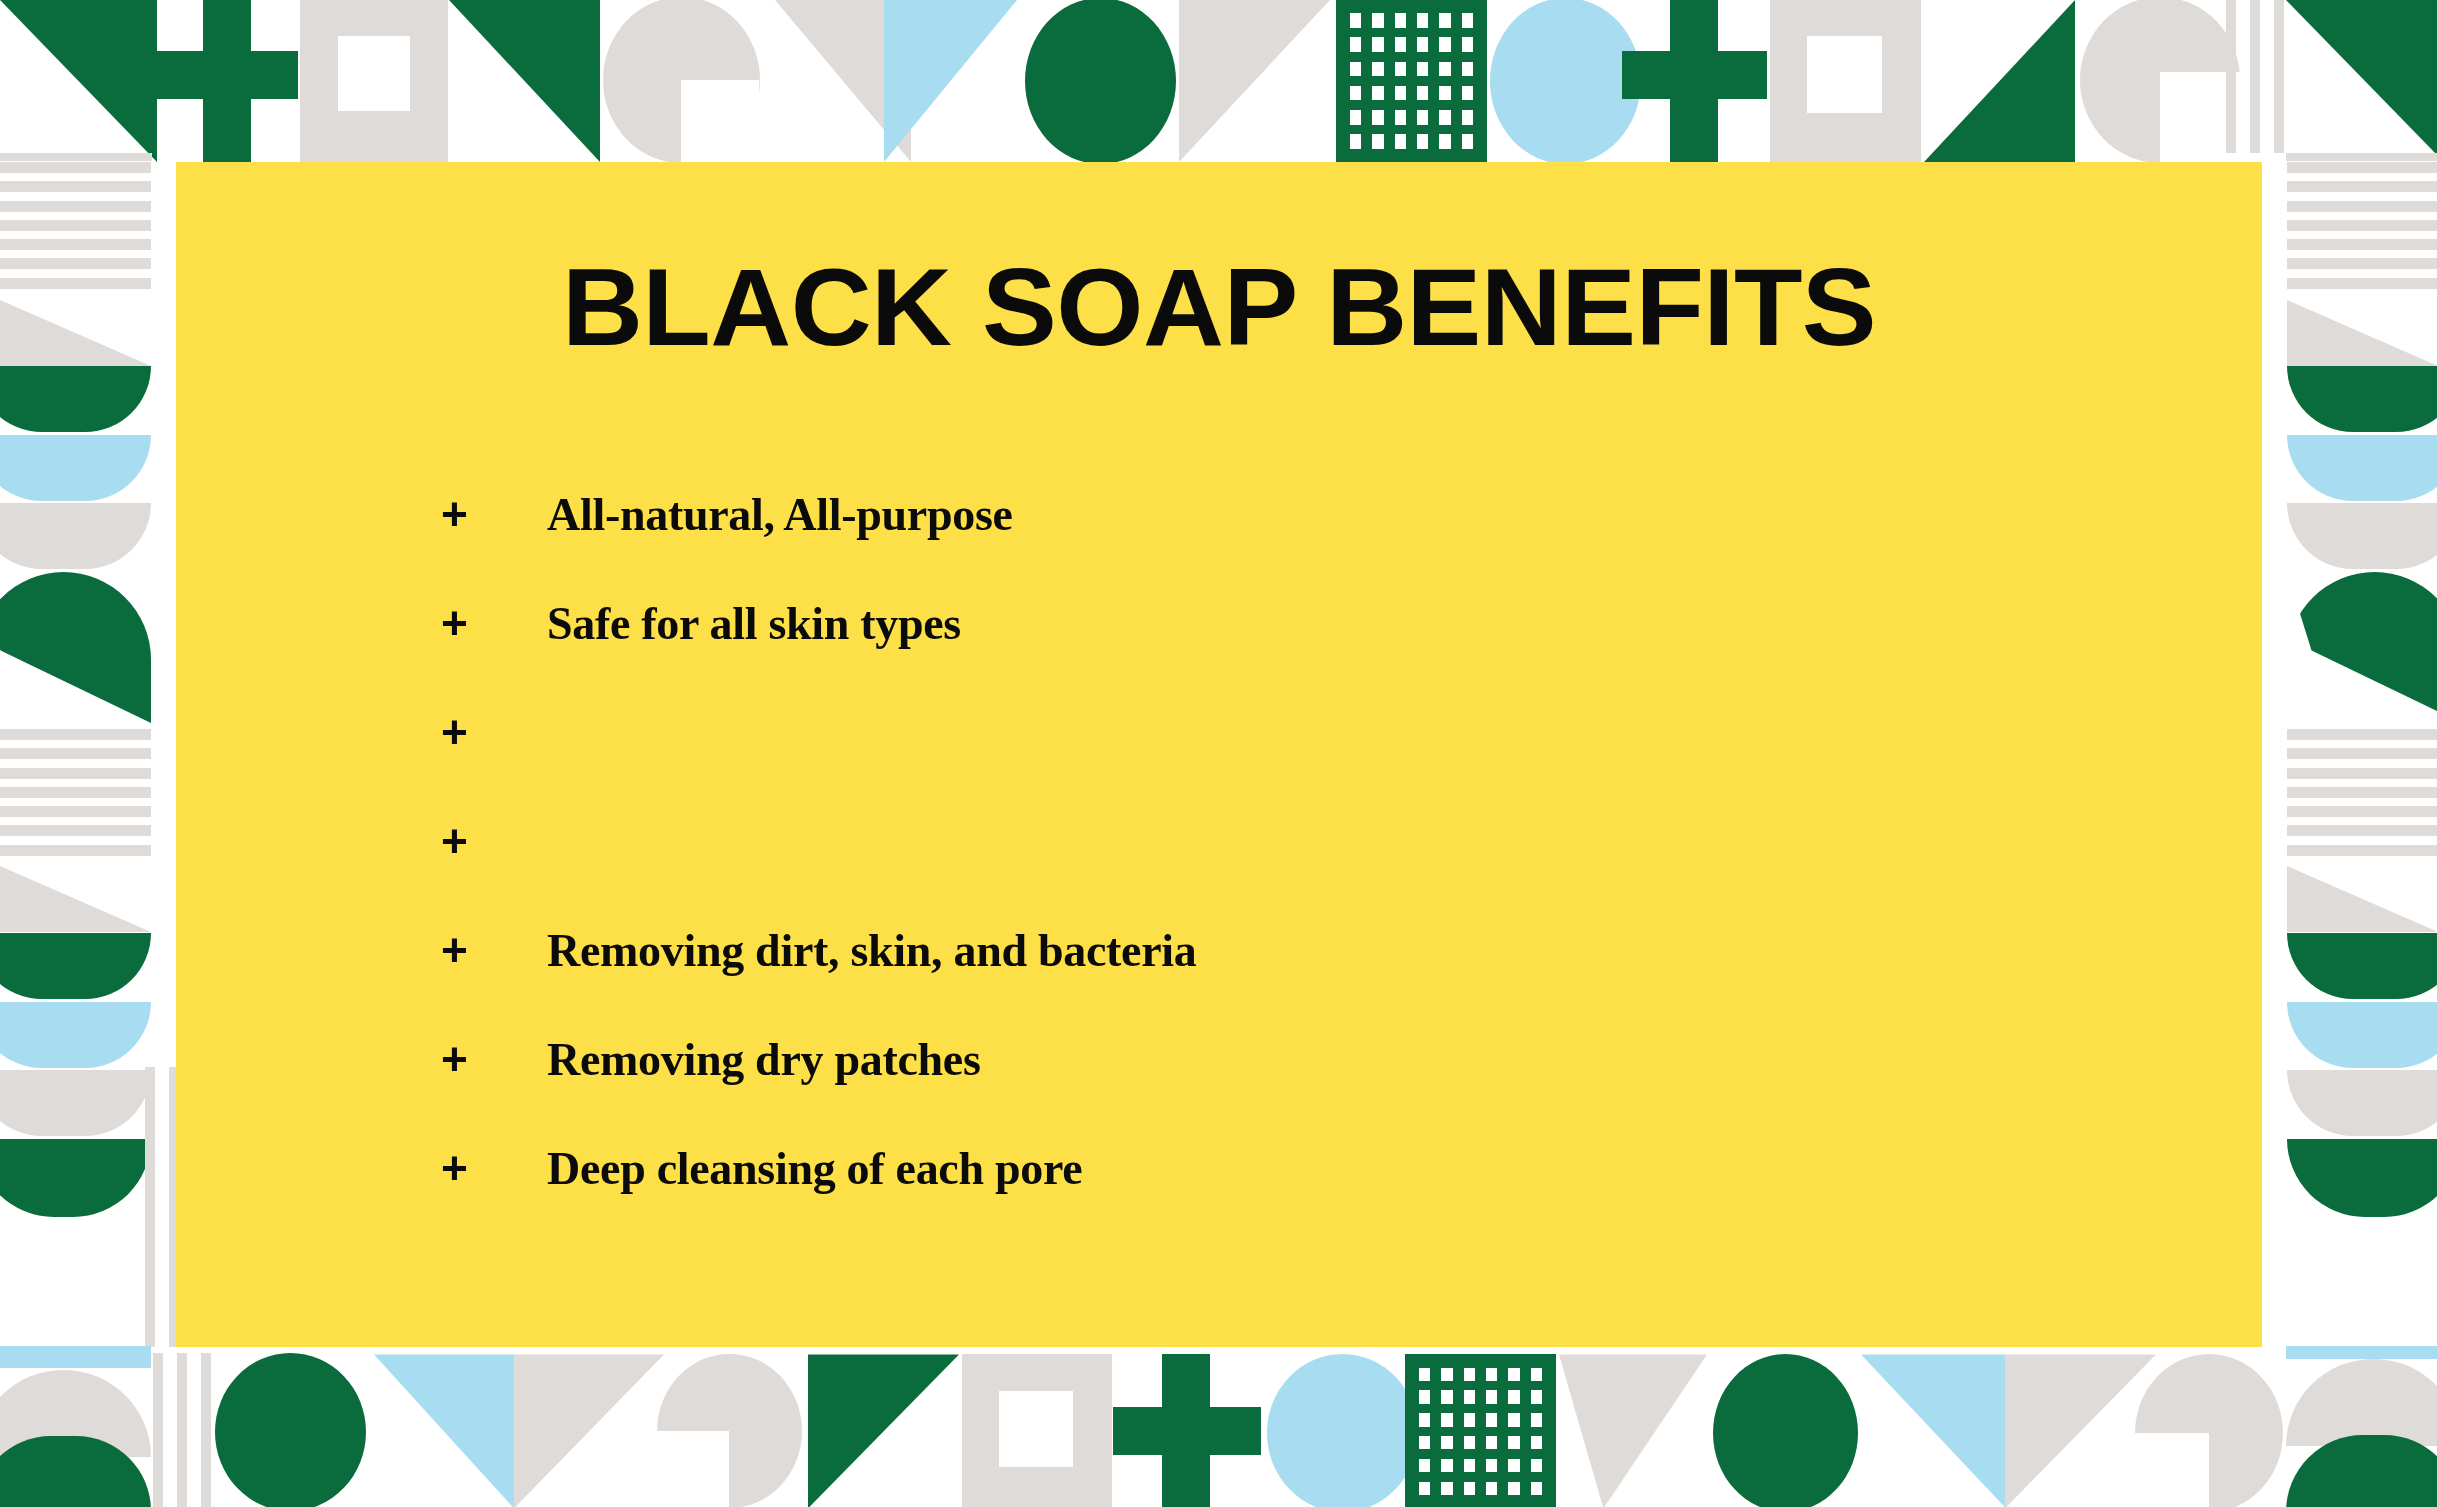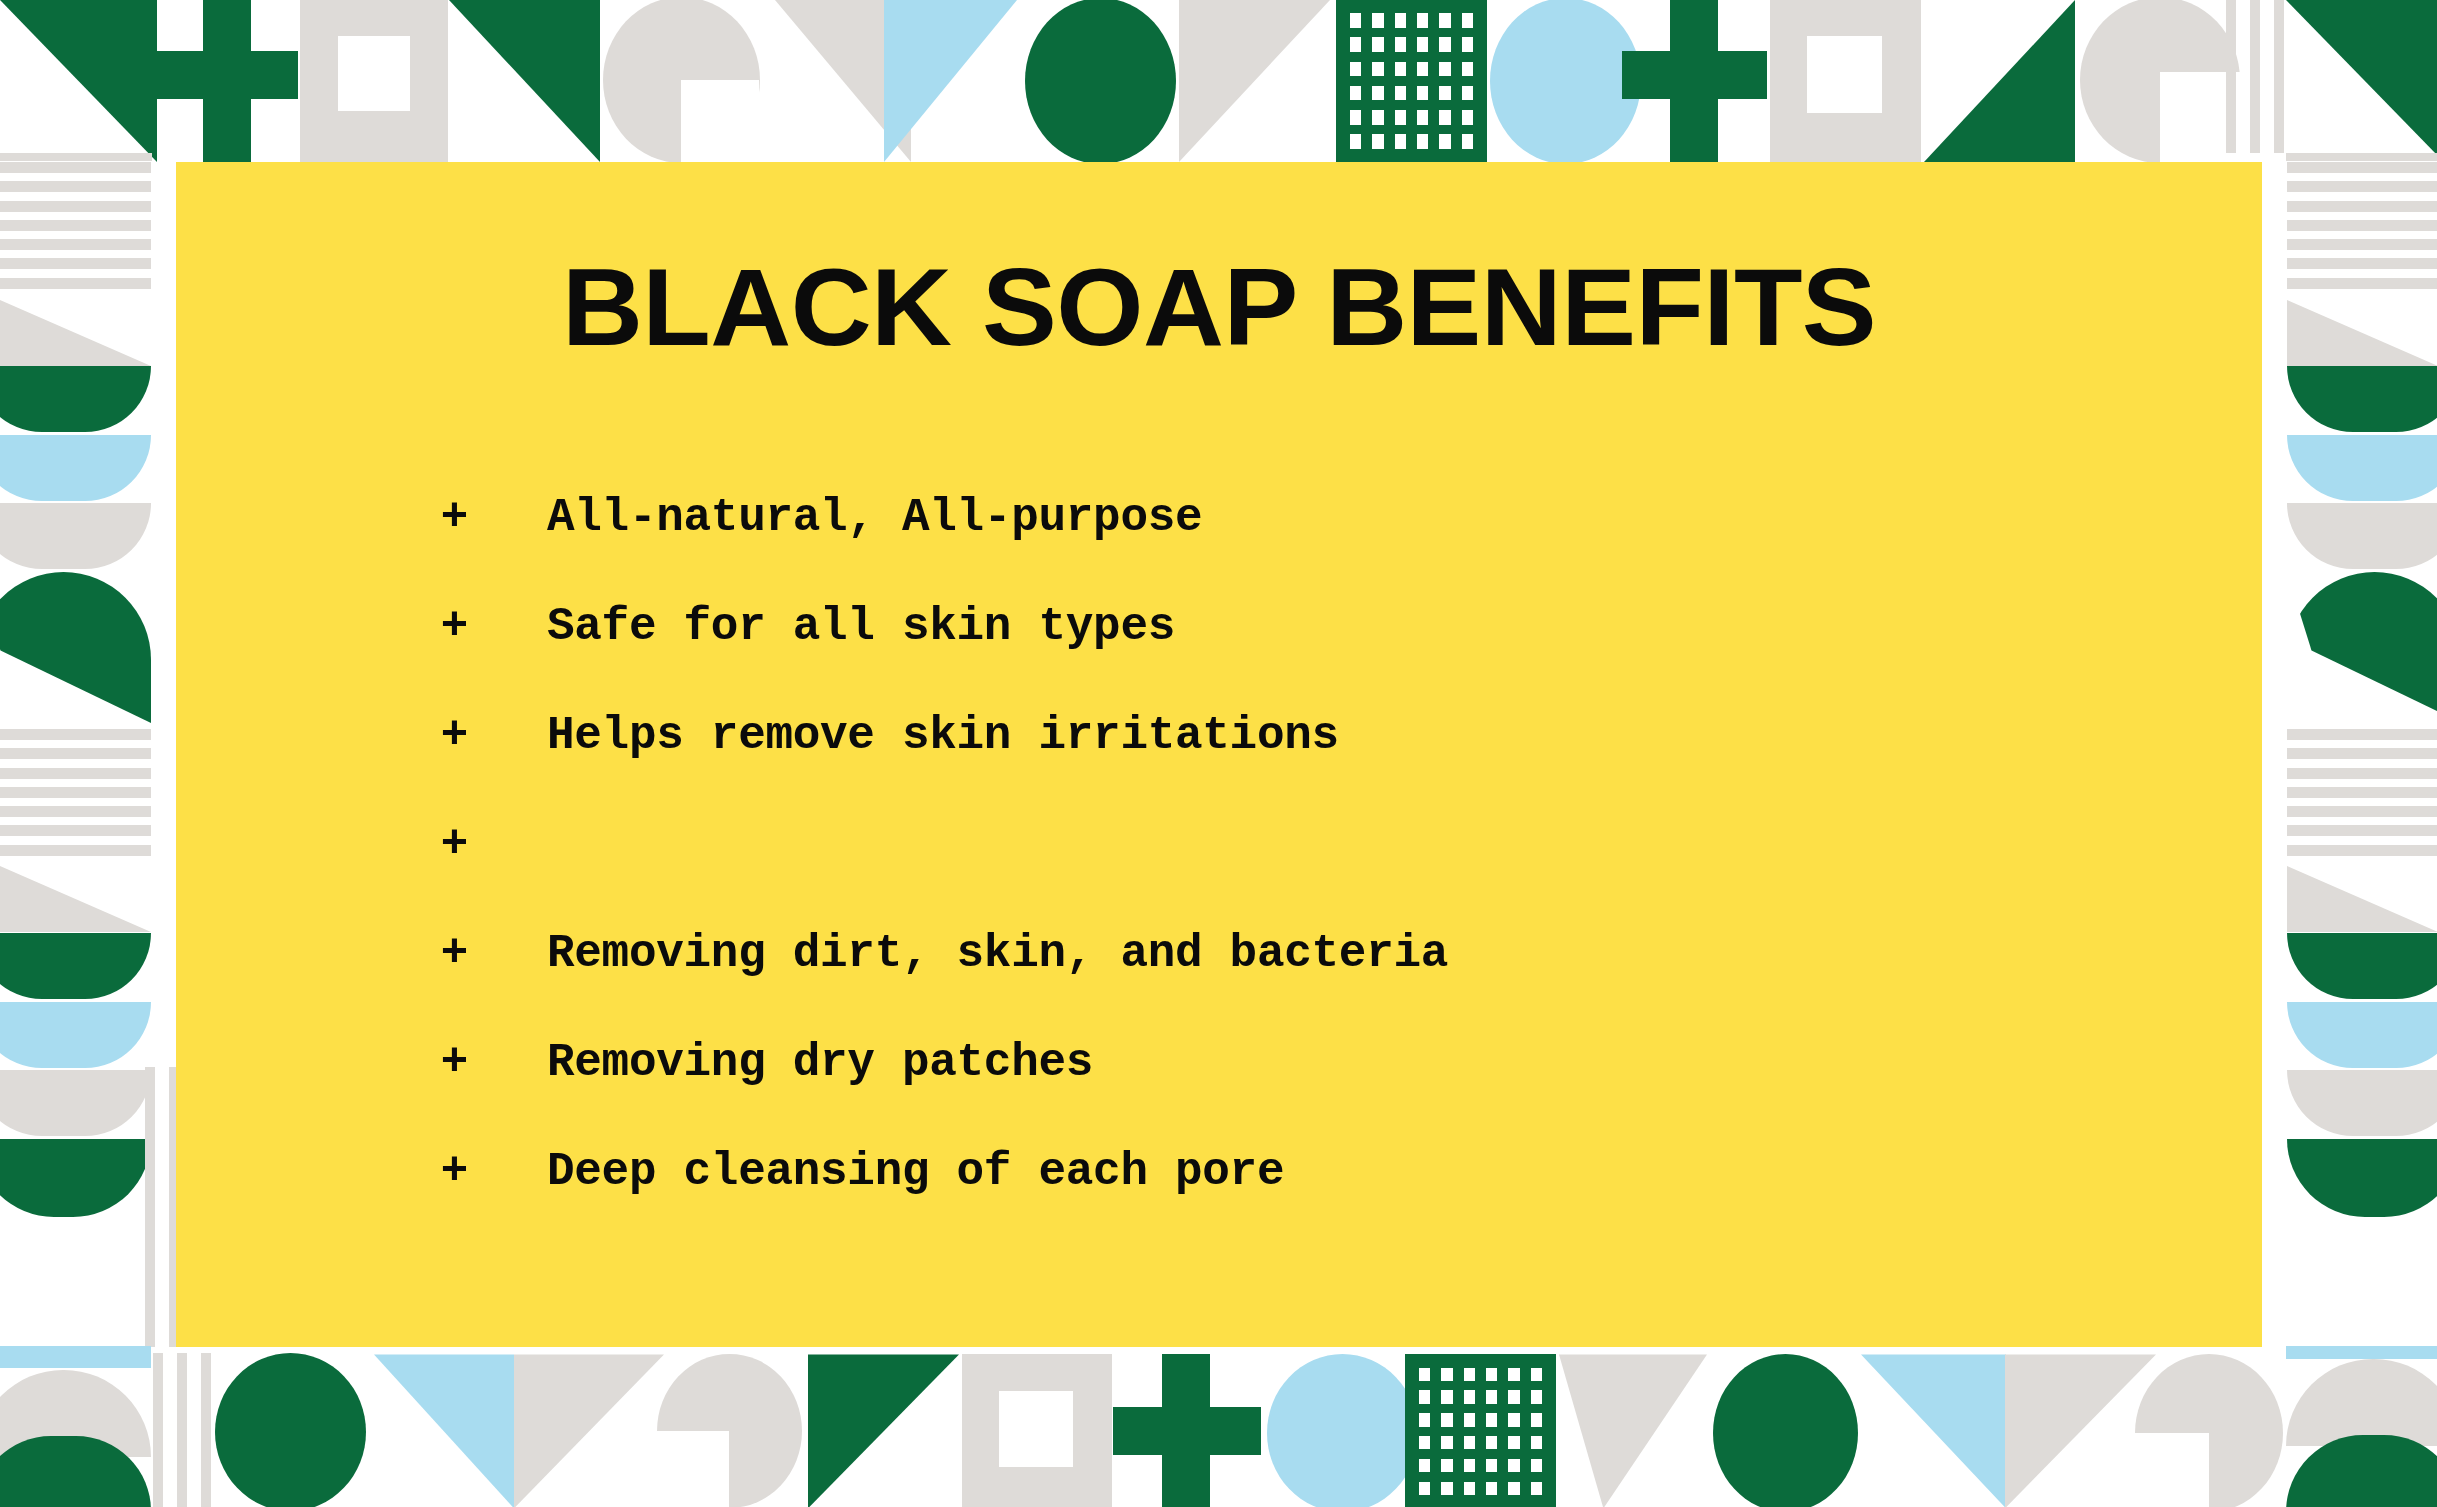--- a/index.html
+++ b/index.html
@@ -69,21 +69,21 @@
     transform:scaleX(1.02);
   }
   .bullets{position:absolute;left:265px;top:329px;width:1628px;}
   .brow{display:flex;align-items:baseline;height:109px;}
   .bmark{
     width:106px;flex:0 0 106px;font-size:46px;font-weight:700;color:#0b0b0b;
     font-family:"Liberation Sans", sans-serif;line-height:1;
   }
   .btext{
     font-size:46px;font-weight:700;color:#0b0b0b;line-height:1;
-    font-family:Liberation Mono, monospace;letter-spacing:-0.3px;
+    font-family:Liberation Serif, serif;letter-spacing:-0.3px;
   }
 </style>
 </head>
 <body>
 
 <div id="stage">
 
   <div class="frame">
 
     <div class="band band-top">
@@ -363,21 +363,20 @@
       <div class="brow">
         <span class="bmark">+</span>
         <span class="btext">All-natural, All-purpose</span>
       </div>
       <div class="brow">
         <span class="bmark">+</span>
         <span class="btext">Safe for all skin types</span>
       </div>
       <div class="brow">
         <span class="bmark">+</span>
-        <span class="btext">Helps remove skin irritations</span>
       </div>
       <div class="brow">
         <span class="bmark">+</span>
       </div>
       <div class="brow">
         <span class="bmark">+</span>
         <span class="btext">Removing dirt, skin, and bacteria</span>
       </div>
       <div class="brow">
         <span class="bmark">+</span>

